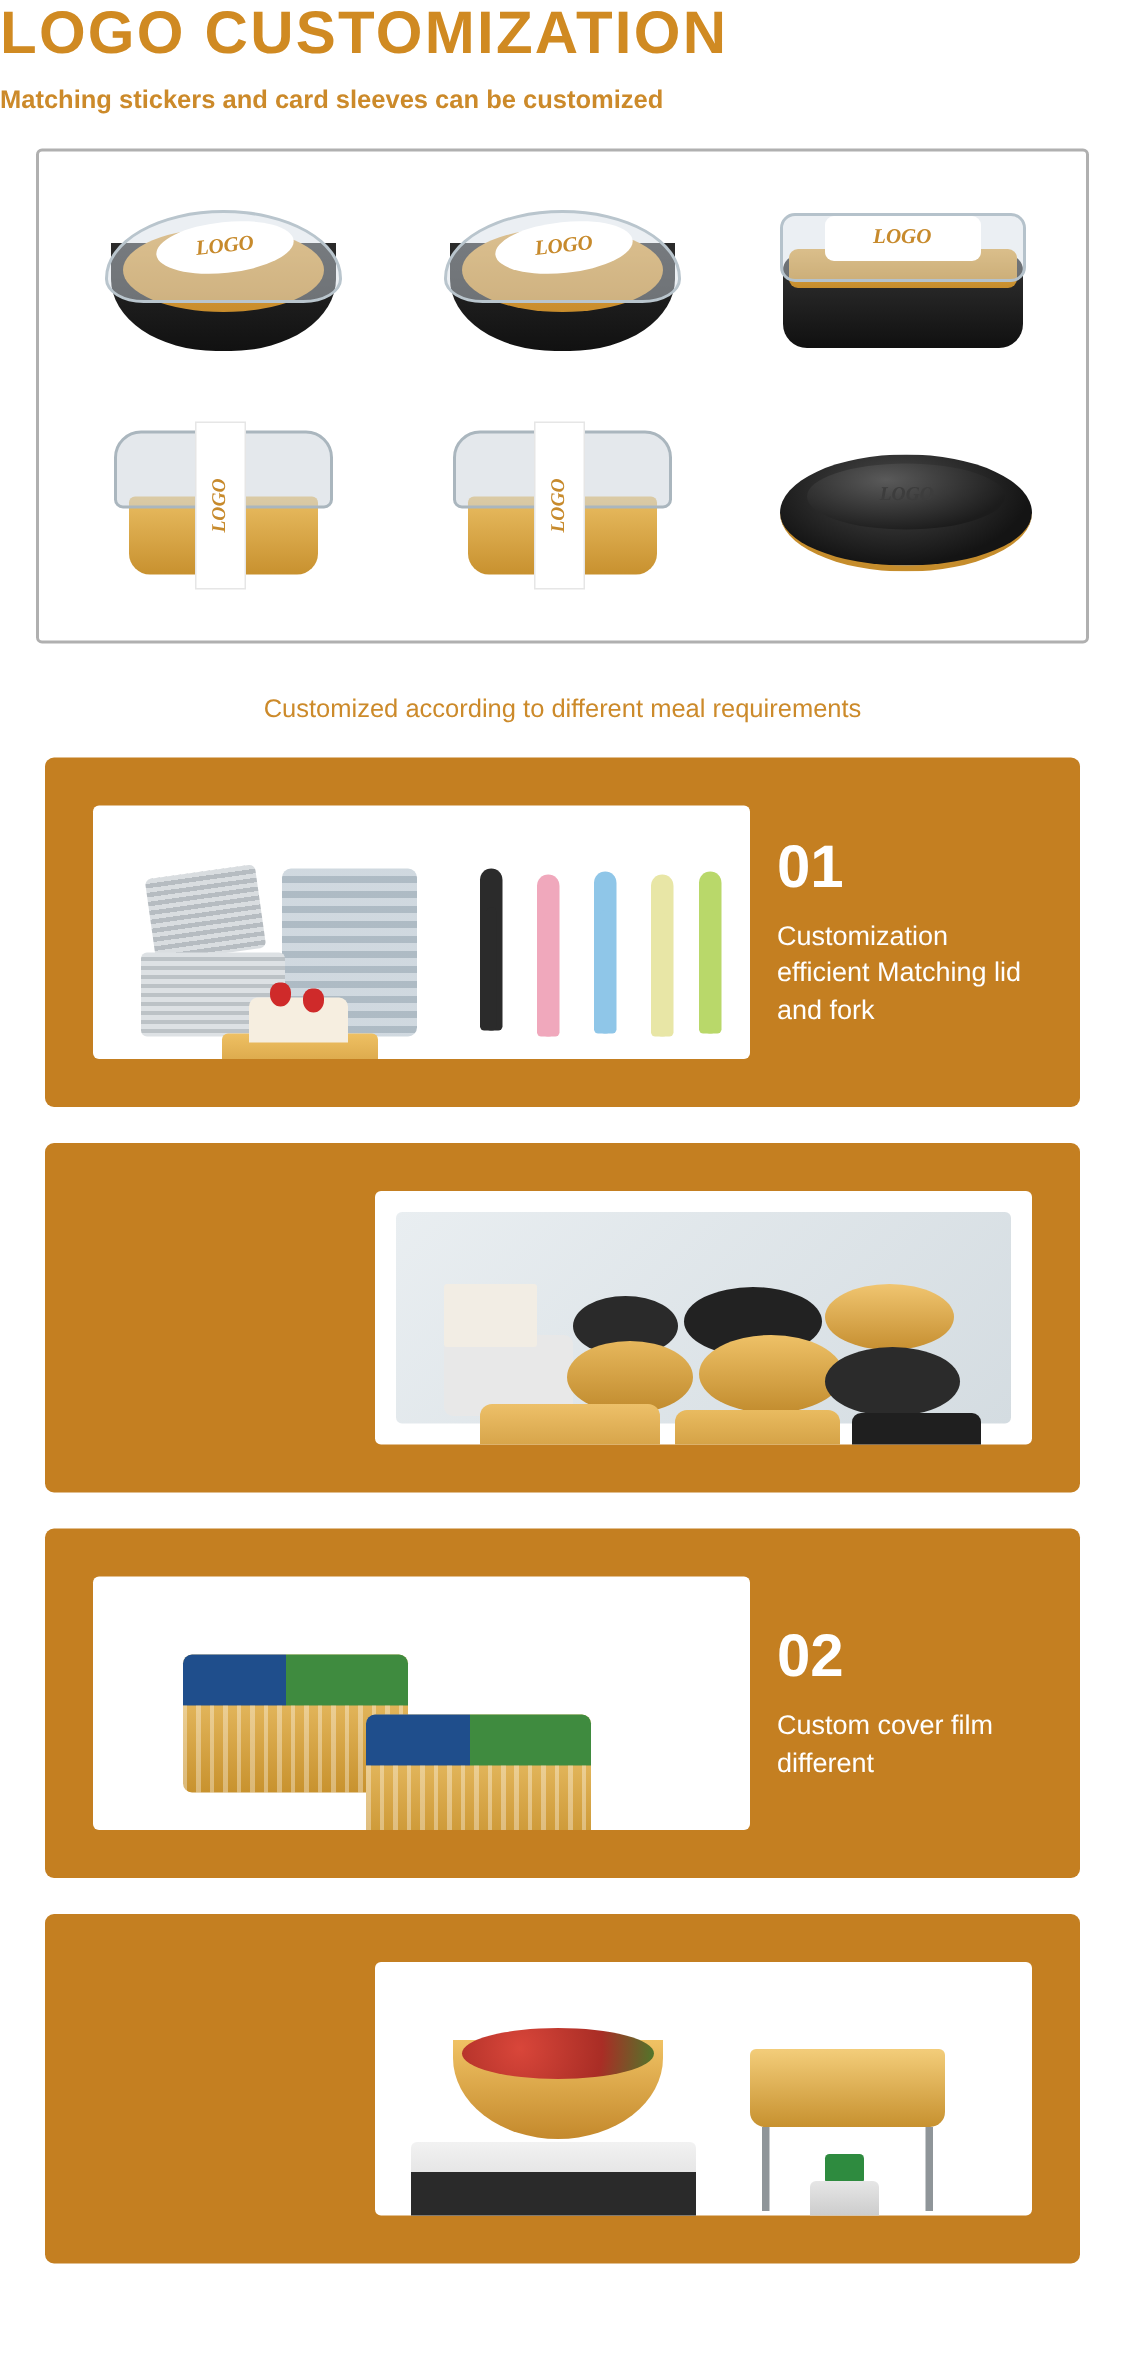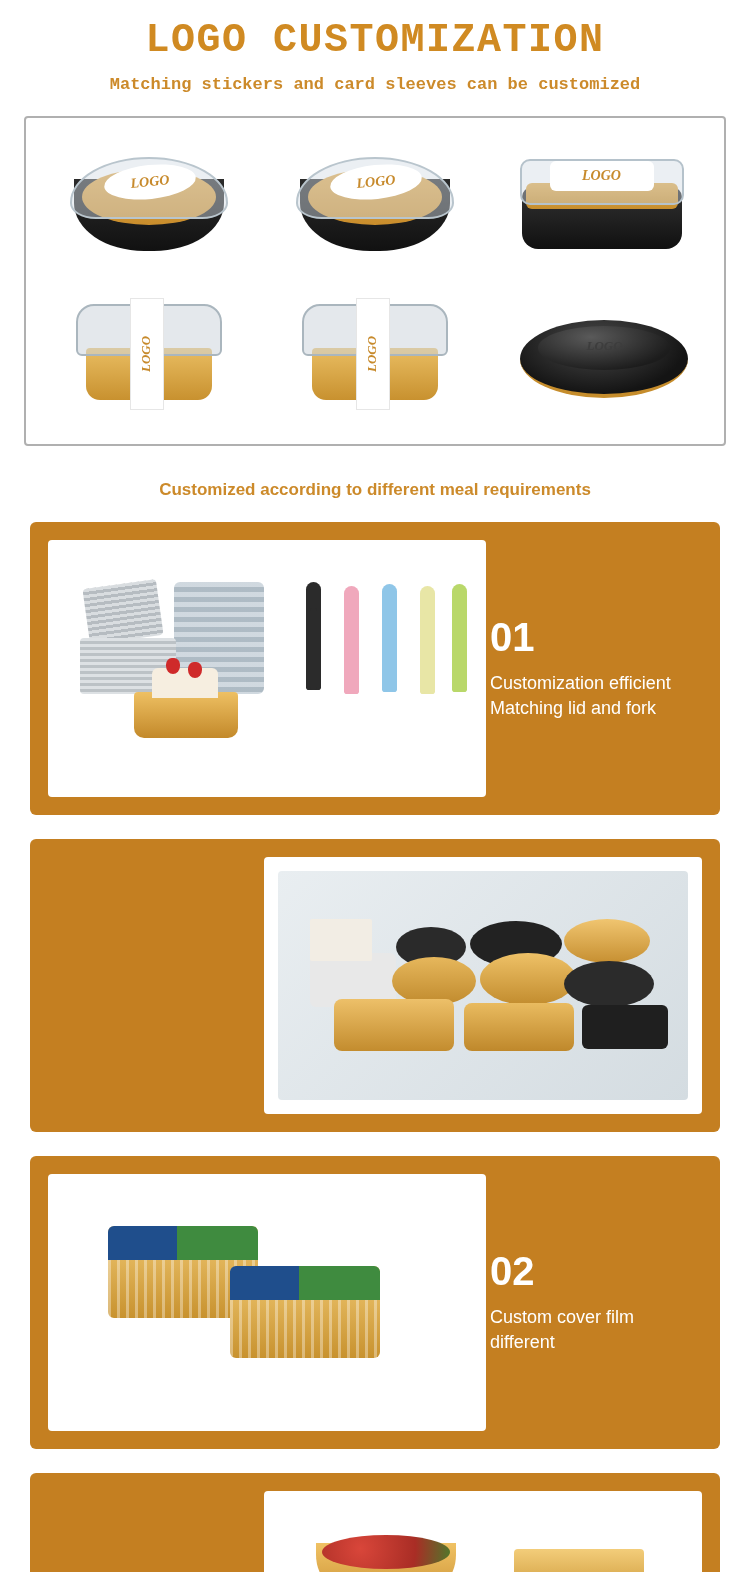--- a/index.html
+++ b/index.html
@@ -6,21 +6,21 @@
   body {
     width: 750px;
     height: 1572px;
     background: #ffffff;
     font-family: "Liberation Sans", sans-serif;
     overflow: hidden;
     position: relative;
   }
 
   
-  .header { padding-top: 18px; text-align: center; font-family: Liberation Mono, monospace; }
+  .header { padding-top: 0; text-align: left; }
   .main-title {
     font-size: 40px;
     font-weight: bold;
     color: #d08a22;
     letter-spacing: 1.5px;
   }
   .sub-title {
     margin-top: 12px;
     font-size: 17px;
     font-weight: bold;
@@ -123,32 +123,32 @@
   }
   .disc-logo {
     position: absolute; left: 66px; top: 48px; width: 70px;
     text-align: center; color: #3d3d3d; font-size: 13px; font-weight: bold;
     font-family: "Liberation Serif", serif; font-style: italic;
   }
 
   
   .section-caption {
     margin-top: 34px; text-align: center;
-    font-size: 17px; font-weight: bold; color: #cc8a2a;
+    font-size: 17px; font-weight: normal; color: #cc8a2a;
   }
 
   
   .cards { margin: 22px 30px 0 30px; display: flex; flex-direction: column; gap: 24px; }
   .card {
     background: #c47f21;
     border-radius: 6px;
-    height: 293px;
+    height: 233px;
     display: flex; align-items: center;
-    padding: 18px;
-    gap: 4px;
+    padding: 32px;
+    gap: 18px;
   }
   .card.reverse { flex-direction: row-reverse; }
   .card-photo {
     background: #fff; border-radius: 4px;
     width: 438px; height: 100%;
     position: relative; overflow: hidden;
     flex: none;
   }
   .card-text { flex: 1; color: #fff; padding-right: 4px; }
   .card-num { font-size: 40px; font-weight: bold; line-height: 1; }

